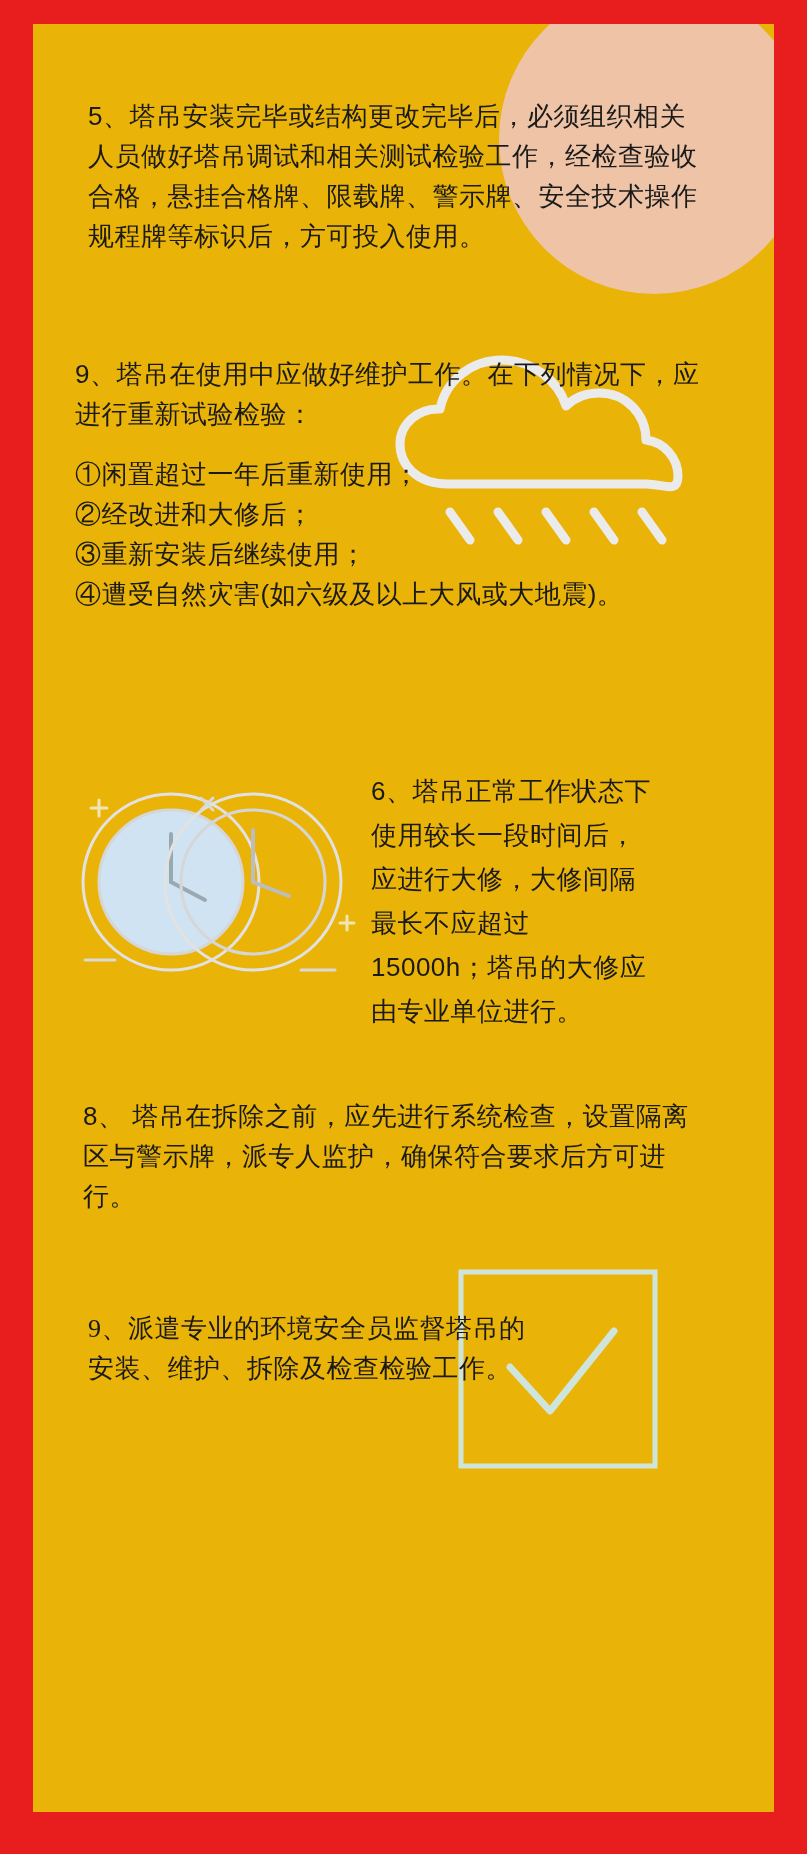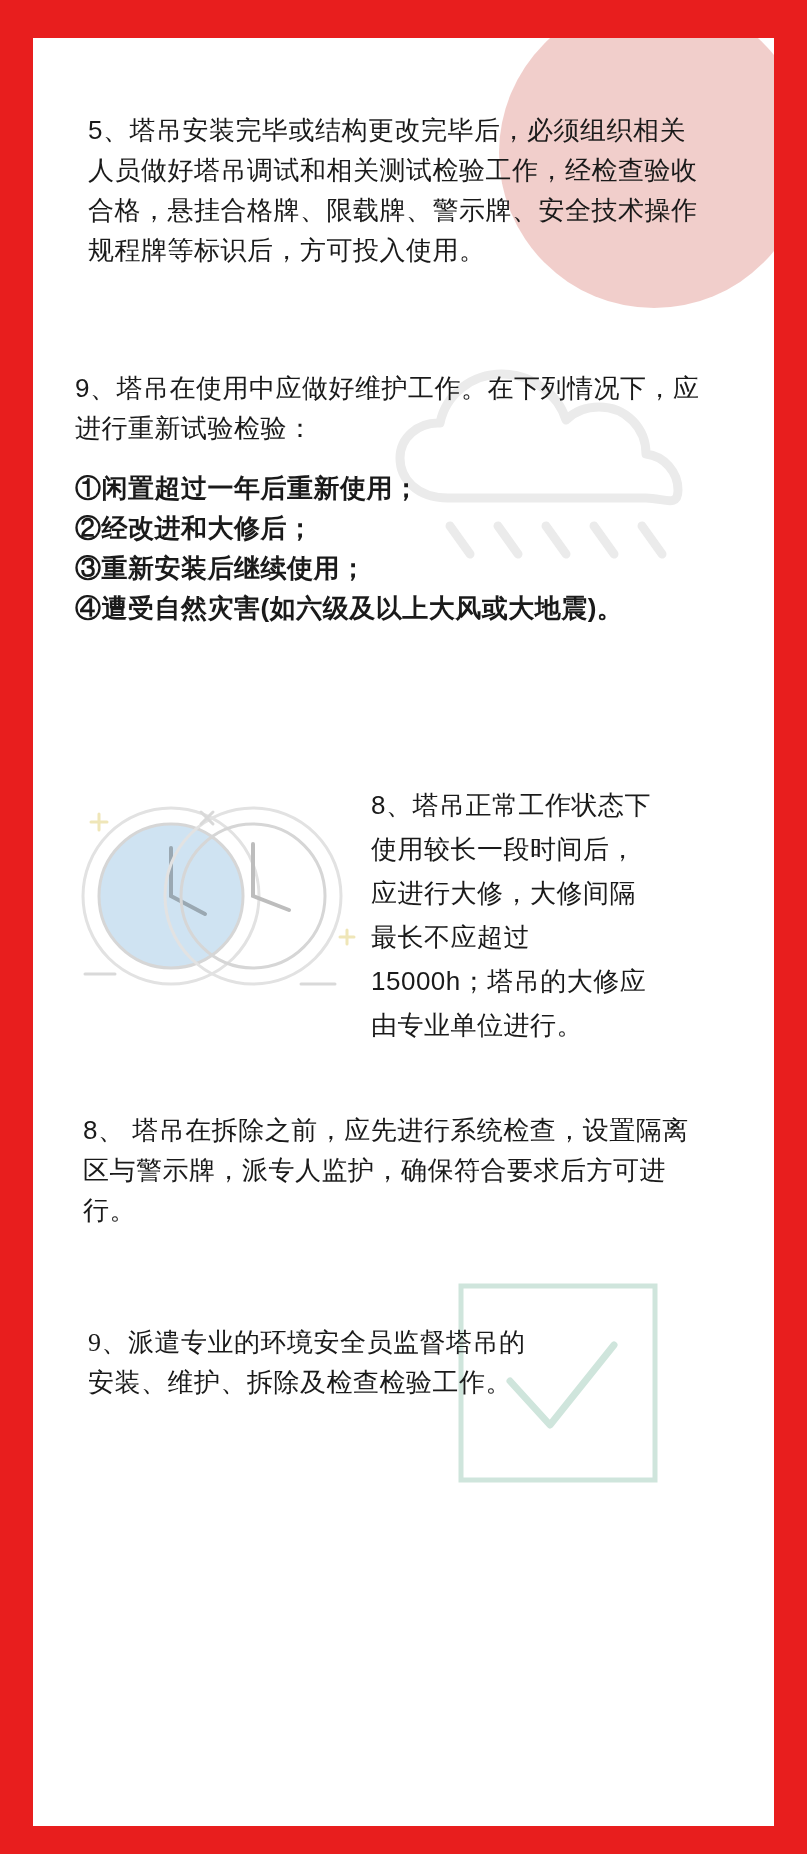--- a/index.html
+++ b/index.html
@@ -9,24 +9,24 @@
   body {
     width: 807px;
     height: 1854px;
     background: #e81e1e;
     font-family: "Liberation Sans", sans-serif;
     overflow: hidden;
   }
   .page {
     position: absolute;
     left: 33px;
-    top: 38px;
+    top: 24px;
     width: 741px;
     height: 1788px;
-    background: #ffffff;
+    background: #eab308;
     overflow: hidden;
   }
   
   .deco-circle-pink {
     position: absolute;
     right: -35px;
     top: -40px;
     width: 310px;
     height: 310px;
     border-radius: 50%;
@@ -60,21 +60,21 @@
     position: absolute;
     color: #1a1a1a;
     font-size: 26px;
     line-height: 40px;
     letter-spacing: 0.5px;
     white-space: pre-wrap;
     font-weight: 500;
   }
   #p5  { left: 55px; top: 72px;  width: 610px; }
   #p6  { left: 42px; top: 330px; width: 640px; }
-  #p6list { left: 42px; top: 430px; width: 640px; font-weight: bold; }
+  #p6list { left: 42px; top: 430px; width: 640px; }
   #p7  { left: 338px; top: 745px; width: 280px; line-height: 44px; }
   #p8  { left: 50px;  top: 1072px; width: 610px; }
   #p9  { left: 55px;  top: 1285px; width: 520px; font-family: Liberation Serif, serif; }
 </style>
 </head>
 <body>
 
 <div class="page">
 
   <div class="deco-circle-pink"></div>
@@ -120,18 +120,18 @@
       <path d="M52 98 L92 142 L156 62" stroke="#cfe5dc" stroke-width="7" fill="none" stroke-linecap="round" stroke-linejoin="round"></path>
     </svg>
   </div>
 
   <div class="para" id="p5">5、塔吊安装完毕或结构更改完毕后，必须组织相关人员做好塔吊调试和相关测试检验工作，经检查验收合格，悬挂合格牌、限载牌、警示牌、安全技术操作规程牌等标识后，方可投入使用。</div>
   <div class="para" id="p6">9、塔吊在使用中应做好维护工作。在下列情况下，应进行重新试验检验：</div>
   <div class="para" id="p6list">①闲置超过一年后重新使用；
 ②经改进和大修后；
 ③重新安装后继续使用；
 ④遭受自然灾害(如六级及以上大风或大地震)。</div>
-  <div class="para" id="p7">8、塔吊正常工作状态下使用较长一段时间后，应进行大修，大修间隔最长不应超过 15000h；塔吊的大修应由专业单位进行。</div>
+  <div class="para" id="p7">6、塔吊正常工作状态下使用较长一段时间后，应进行大修，大修间隔最长不应超过 15000h；塔吊的大修应由专业单位进行。</div>
   <div class="para" id="p8">8、 塔吊在拆除之前，应先进行系统检查，设置隔离区与警示牌，派专人监护，确保符合要求后方可进行。</div>
   <div class="para" id="p9">9、派遣专业的环境安全员监督塔吊的
 安装、维护、拆除及检查检验工作。</div>
 
 </div>
 
 </body></html>

